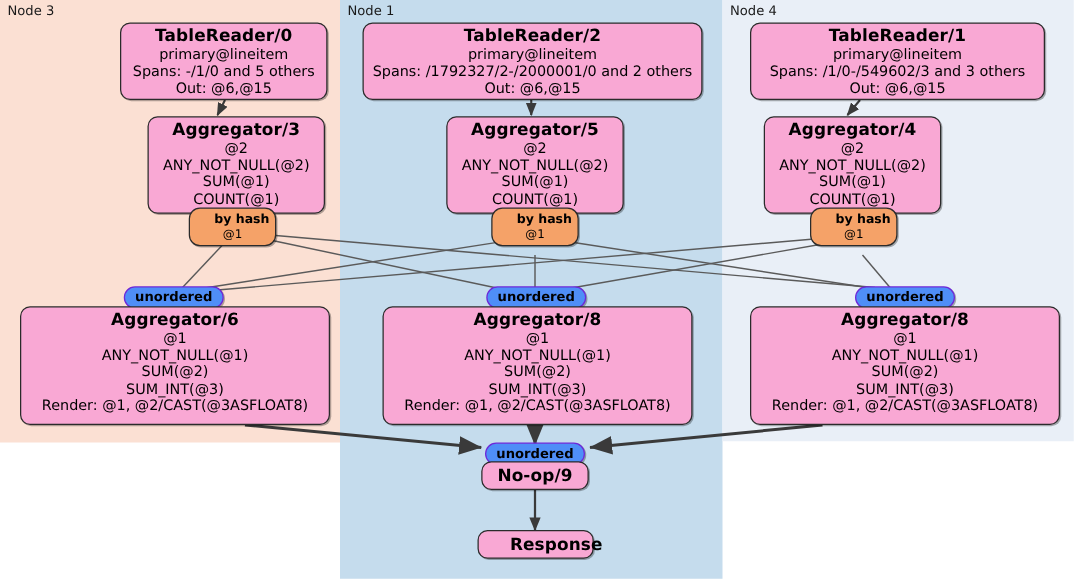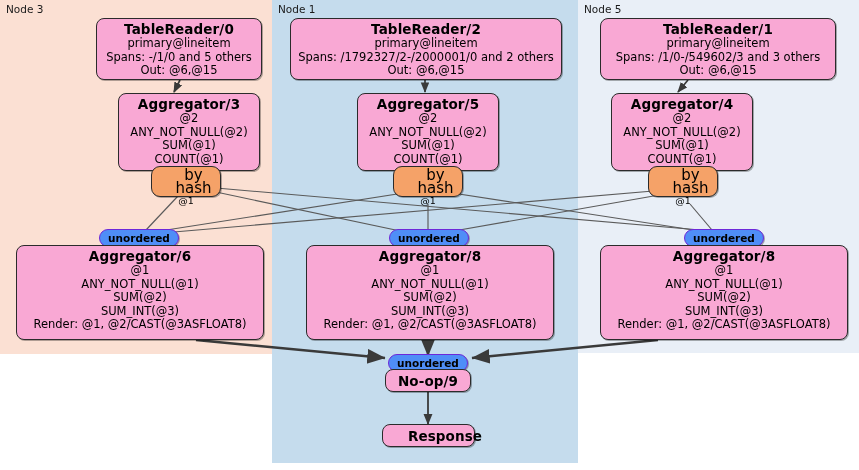--- a/index.html
+++ b/index.html
@@ -32,21 +32,21 @@
     letter-spacing:.1px;padding-top:2px;
   }
   .node .line{font-size:11.5px;line-height:13.5px;white-space:nowrap;}
 
   .badge-hash{
     position:absolute;box-sizing:border-box;
     background:#f5a268;border:1px solid #2b2b2b;border-radius:9px;
     text-align:center;color:#000;
     box-shadow:1px 1px 0 rgba(0,0,0,.30);
   }
-  .badge-hash .bh{font-weight:normal;font-size:15px;line-height:13px;padding-top:2px;margin-left:15px;}
+  .badge-hash .bh{font-weight:bold;font-size:10px;line-height:13px;padding-top:2px;margin-left:15px;}
   .badge-hash .bs{font-size:9.5px;line-height:11px;}
 
   .badge-unord{
     position:absolute;box-sizing:border-box;
     background:#4f8ef7;border:1px solid #6d28d9;border-radius:10px;
     text-align:center;color:#000;
     font-weight:bold;font-size:10.5px;
     display:flex;align-items:center;justify-content:center;
     box-shadow:1px 1px 0 rgba(0,0,0,.30);
   }
@@ -61,21 +61,21 @@
 
 <div id="stage">
 
   <div class="panel" style="left:0px;top:0px;width:272px;height:354px;background:#fbe0d3;">
     <div class="panel-label">Node 3</div>
   </div>
   <div class="panel" style="left:272px;top:0px;width:306px;height:463px;background:#c5dced;">
     <div class="panel-label">Node 1</div>
   </div>
   <div class="panel" style="left:578px;top:0px;width:281px;height:353px;background:#e9eff7;">
-    <div class="panel-label">Node 5</div>
+    <div class="panel-label">Node 4</div>
   </div>
 
   <svg id="edges" viewBox="0 0 859 470">
     <defs>
       <marker id="ah" markerWidth="9" markerHeight="9" refX="7.4" refY="3.1" orient="auto" markerUnits="strokeWidth">
         <path d="M0,0 L7.6,3.1 L0,6.2 z" fill="#3a3a3a"></path>
       </marker>
       <marker id="ahb" markerWidth="7" markerHeight="7" refX="5.6" refY="2.5" orient="auto" markerUnits="strokeWidth">
         <path d="M0,0 L6.2,2.5 L0,5 z" fill="#3a3a3a"></path>
       </marker>

